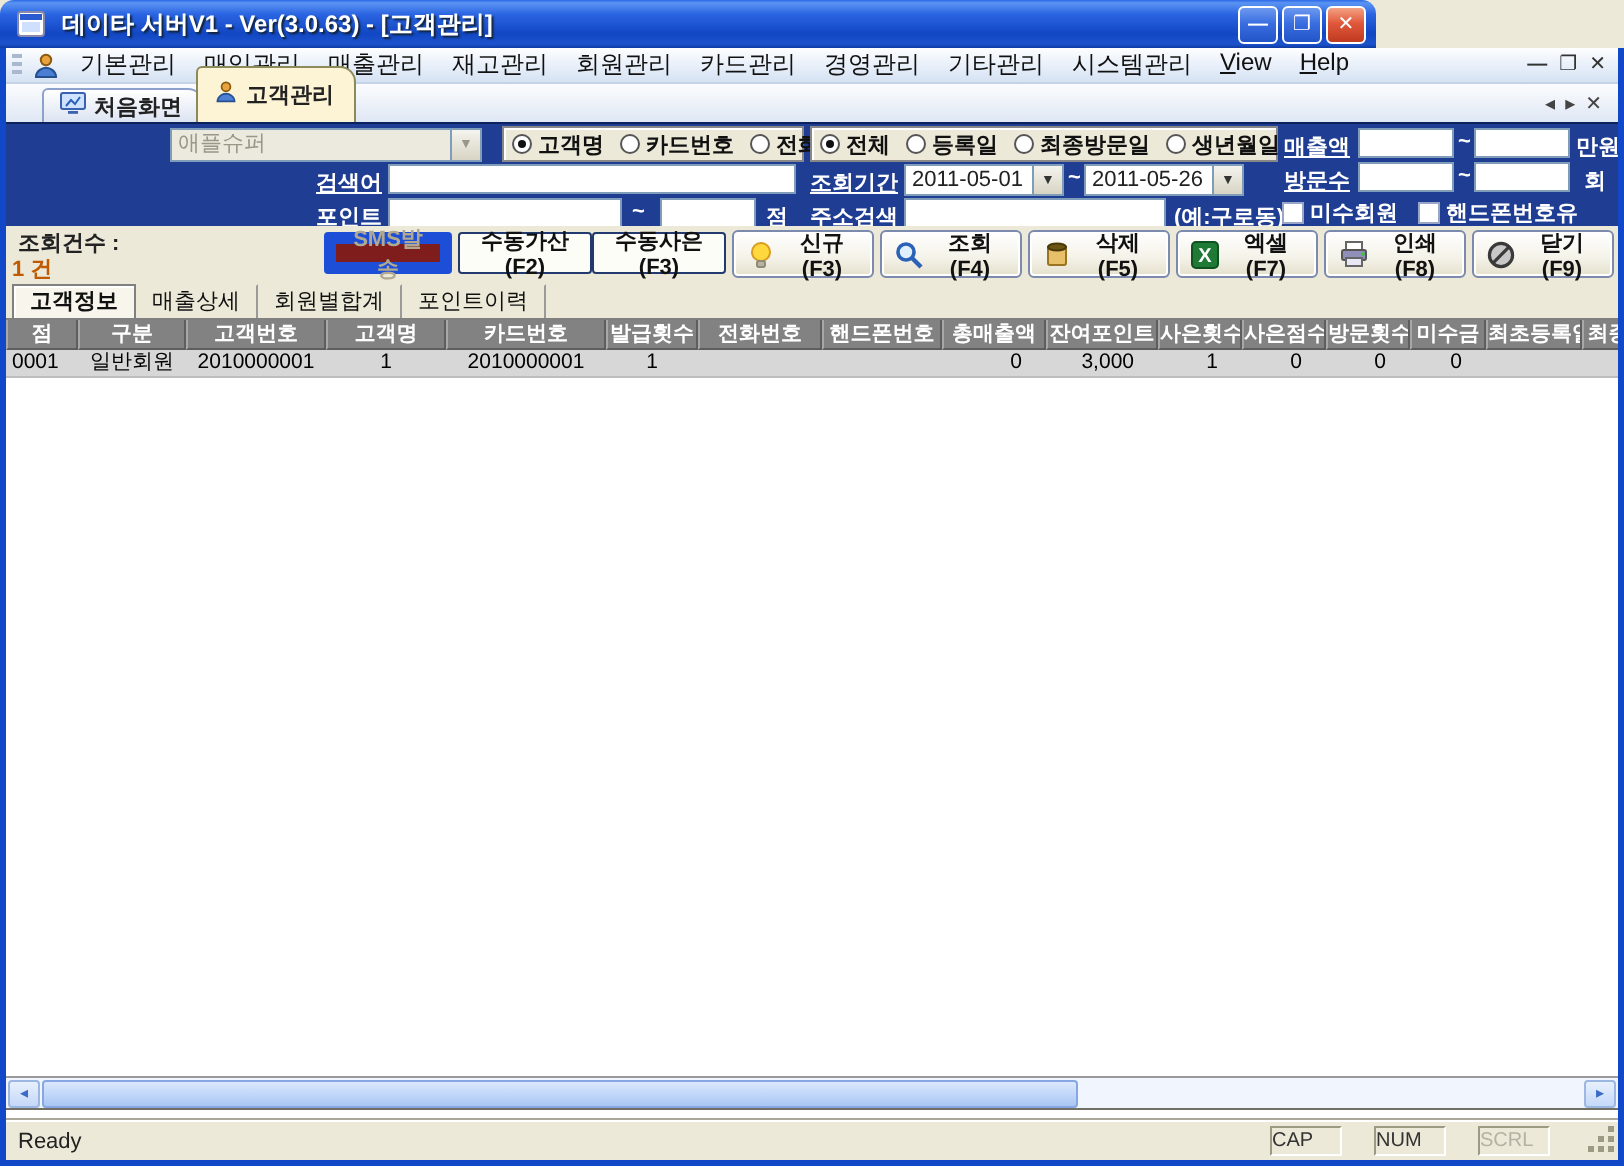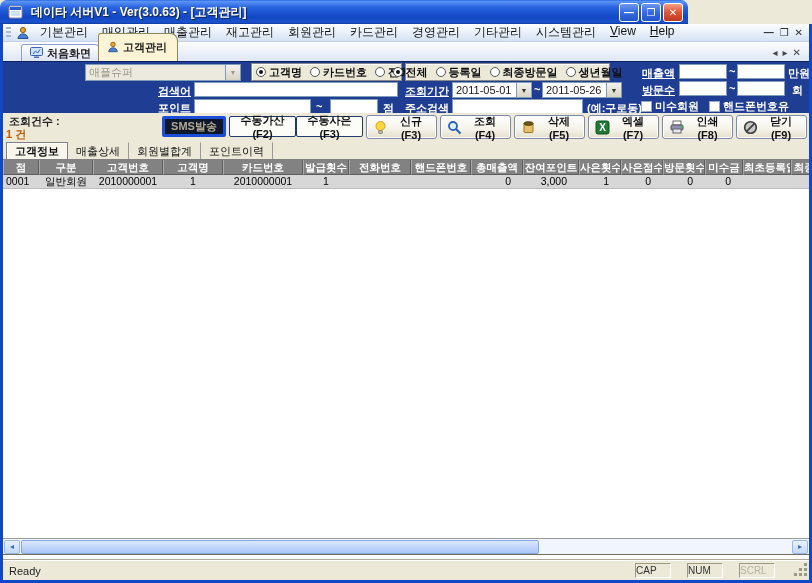--- a/index.html
+++ b/index.html
@@ -64,21 +64,21 @@
   .check-item{display:flex;align-items:center;gap:3px;color:#fff;font-weight:bold;font-size:11px;white-space:nowrap;}
   .checkbox{width:11px;height:11px;background:#fff;border:1px solid #9aa6c8;flex:none;}
 
   
   .toolbar{position:relative;height:28px;background:#ECE9D8;}
   .count-label{position:absolute;left:6px;top:1px;font-size:11px;color:#222;font-weight:bold;}
   .count-value{position:absolute;left:3px;top:14px;font-size:11px;color:#c05a00;font-weight:bold;}
   .tbtn{position:absolute;display:flex;align-items:center;justify-content:center;gap:4px;
     font-size:11px;font-weight:bold;color:#111;cursor:default;}
   .flatbtn{background:#fdfdf8;border:1px solid #233a6e;border-radius:2px;height:21px;top:3px;}
-  .flatbtn.disabled{background:#0f172a;border:3px solid #1d4ed8;color:#b0a890;}
+  .flatbtn.disabled{background:#7f1d1d;border:6px solid #1d4ed8;color:#b0a890;}
   .iconbtn{height:24px;top:2px;border:1px solid #7b8aad;border-radius:3px;
     background:linear-gradient(180deg,#ffffff 0%,#f4f2e8 60%,#e4e0cc 100%);
     box-shadow:inset 0 0 0 1px #fff;}
   .ticon{display:inline-flex;flex:none;}
   .tb0{left:159px;width:64px;} .tb1{left:226px;width:67px;} .tb2{left:293px;width:67px;}
   .tb3{left:363px;width:71px;} .tb4{left:437px;width:71px;} .tb5{left:511px;width:71px;}
   .tb6{left:585px;width:71px;} .tb7{left:659px;width:71px;} .tb8{left:733px;width:71px;}
 
   
   .subtabs{position:relative;height:18px;background:#ECE9D8;display:flex;align-items:flex-end;padding-left:3px;}
@@ -208,21 +208,21 @@
           </span>
           <span class="radio-item">
             <span class="radio"></span>
             <span>카드번호</span>
           </span>
           <span class="radio-item">
             <span class="radio"></span>
             <span>전화번호</span>
           </span>
         </div>
-      <div class="radiobox" style="left:402px;top:1px;width:205px;justify-content:center;" id="period-type-group">
+      <div class="radiobox" style="left:402px;top:1px;width:234px;" id="period-type-group">
           <span class="radio-item">
             <span class="radio sel"></span>
             <span>전체</span>
           </span>
           <span class="radio-item">
             <span class="radio"></span>
             <span>등록일</span>
           </span>
           <span class="radio-item">
             <span class="radio"></span>

